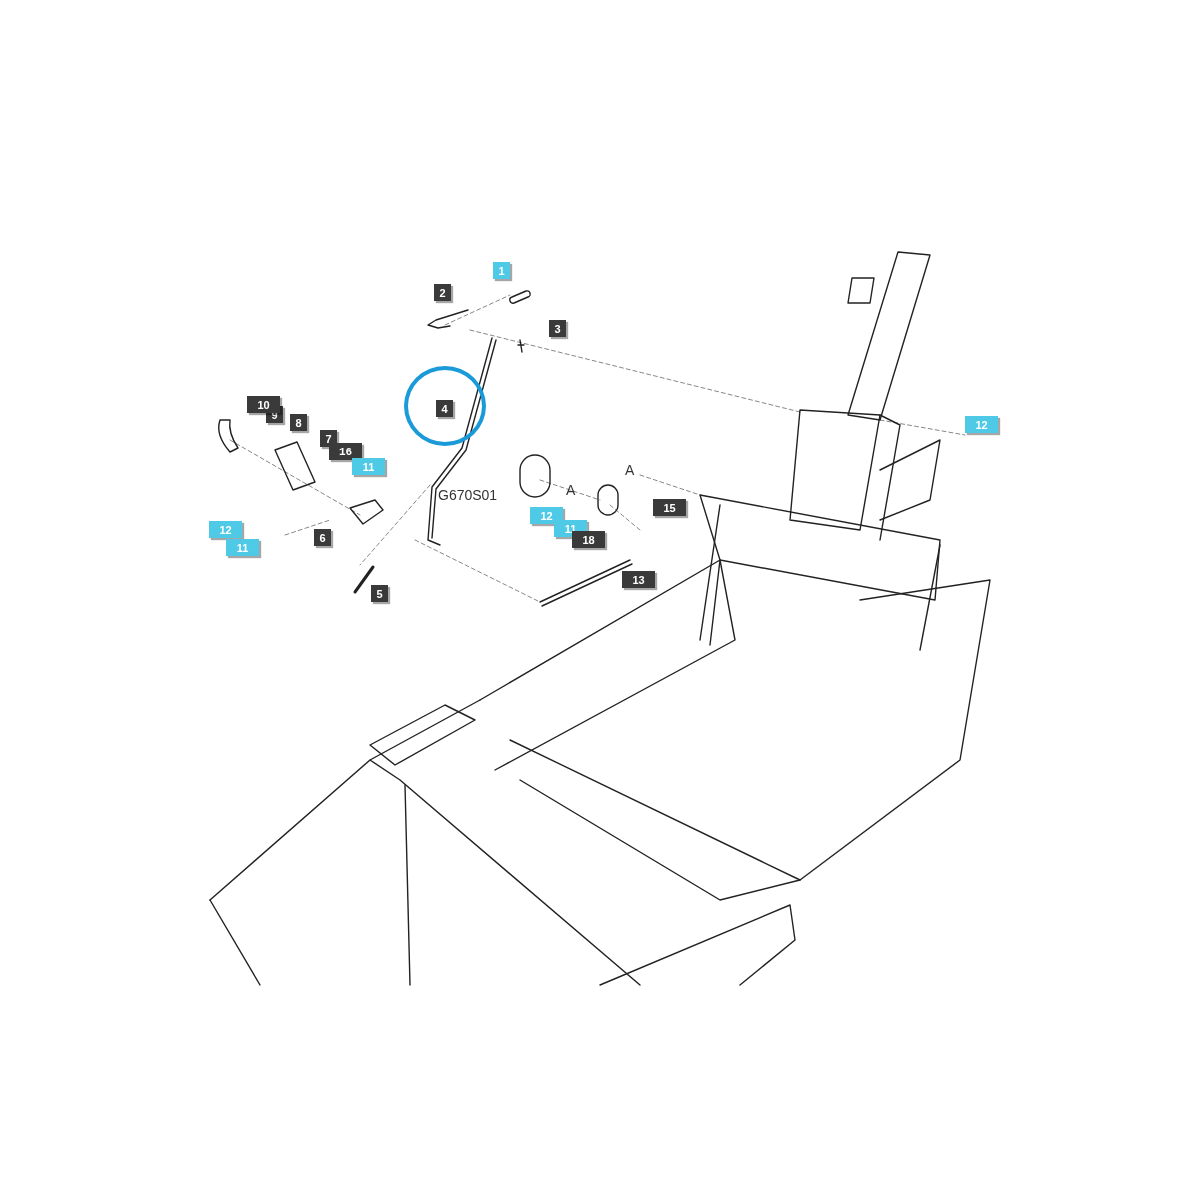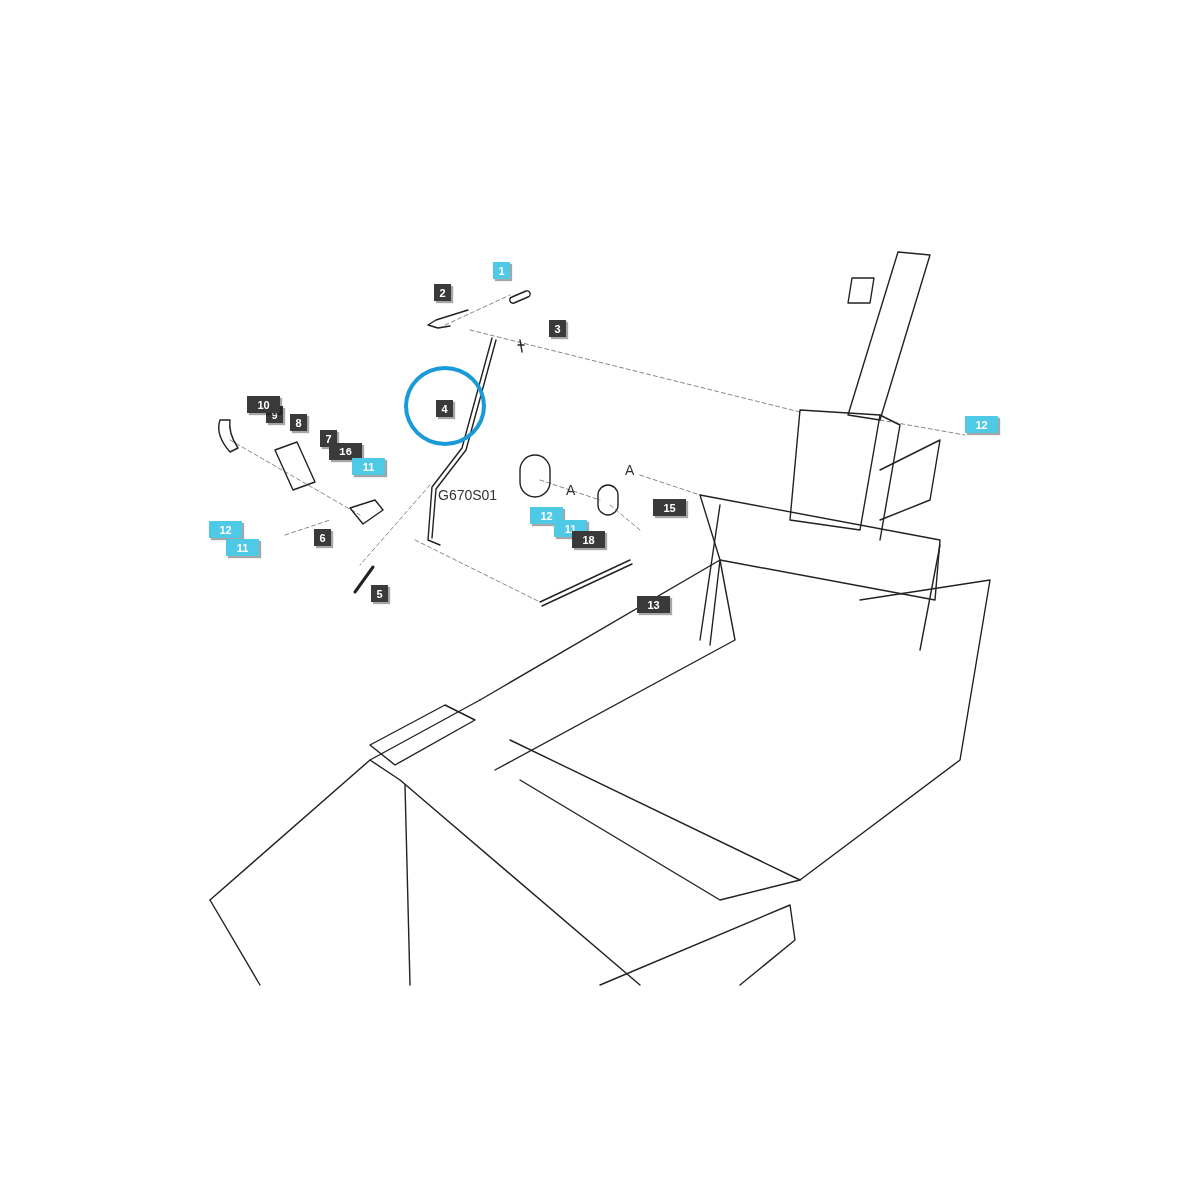--- a/index.html
+++ b/index.html
@@ -86,18 +86,18 @@
 <div class="callout dark" style="left:266px;top:406px;">9</div>
 <div class="callout dark wide" style="left:247px;top:396px;">10</div>
 <div class="callout dark wide" style="left:329px;top:443px;font-family:Liberation Mono, monospace;">16</div>
 <div class="callout cyan wide" style="left:352px;top:458px;">11</div>
 <div class="callout cyan wide" style="left:209px;top:521px;">12</div>
 <div class="callout cyan wide" style="left:226px;top:539px;">11</div>
 <div class="callout cyan wide" style="left:530px;top:507px;">12</div>
 <div class="callout cyan wide" style="left:554px;top:520px;">11</div>
 <div class="callout dark wide" style="left:572px;top:531px;">18</div>
 <div class="callout dark wide" style="left:653px;top:488px;margin-top:11px;">15</div>
-<div class="callout dark wide" style="left:622px;top:596px;margin-left:15px;">13</div>
+<div class="callout dark wide" style="left:622px;top:571px;">13</div>
 <div class="callout cyan wide" style="left:965px;top:416px;">12</div>
 
 <div class="plain-label" style="left:438px;top:487px;">G670S01</div>
 <div class="plain-label" style="left:566px;top:482px;">A</div>
 <div class="plain-label" style="left:625px;top:462px;">A</div>
 
 </body></html>

